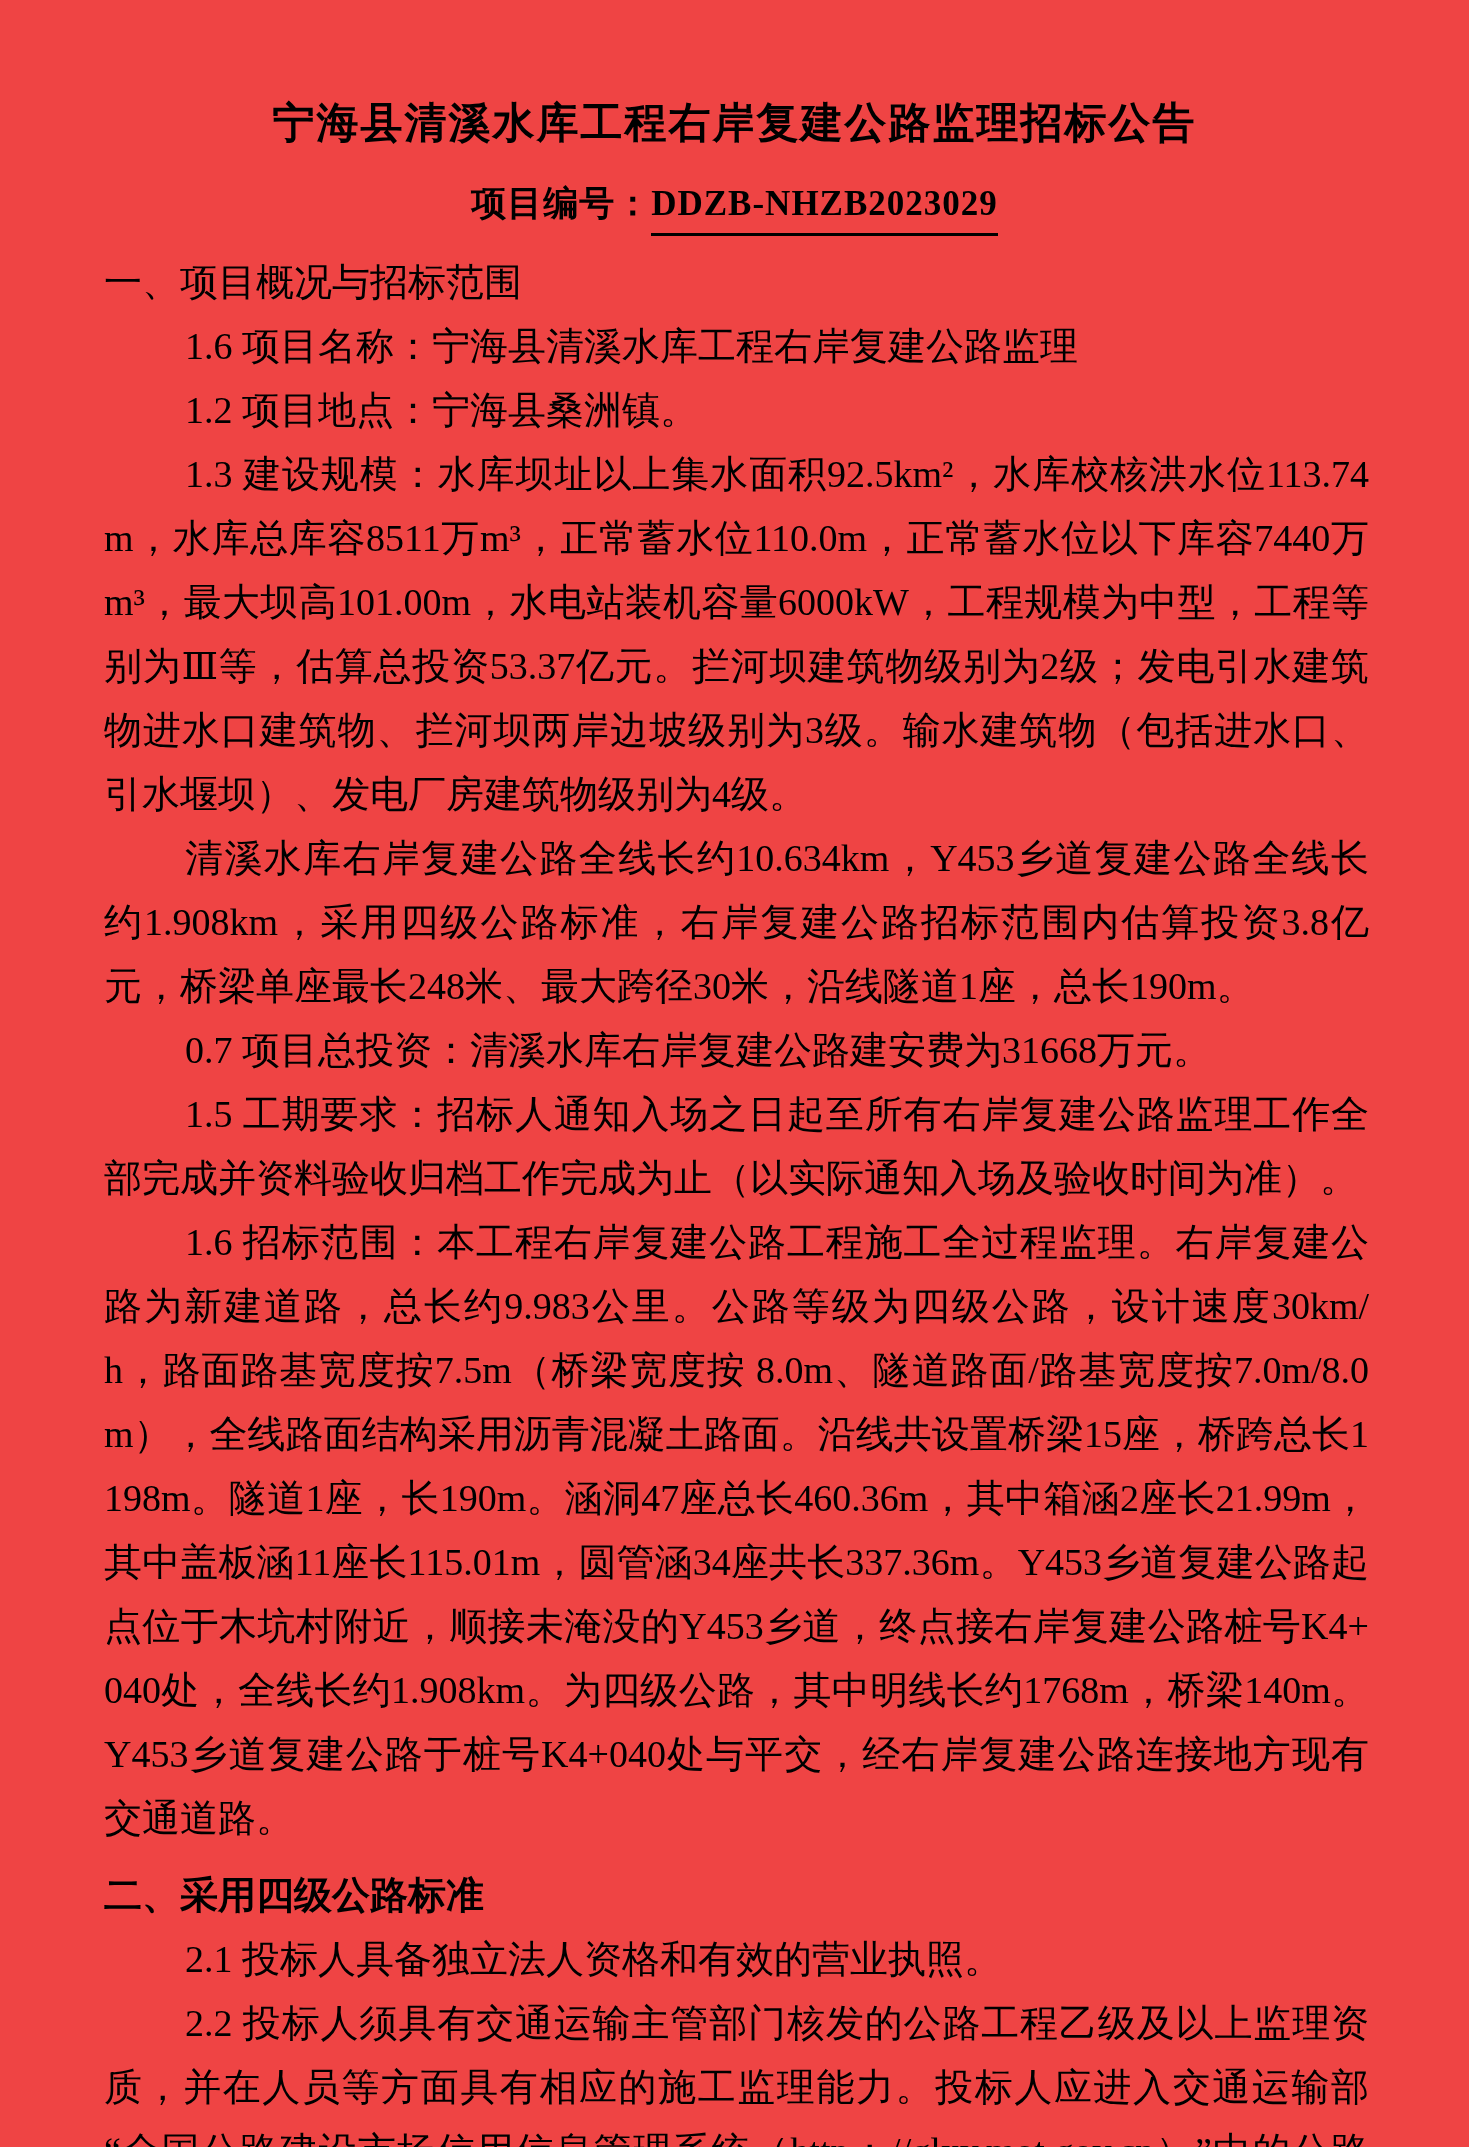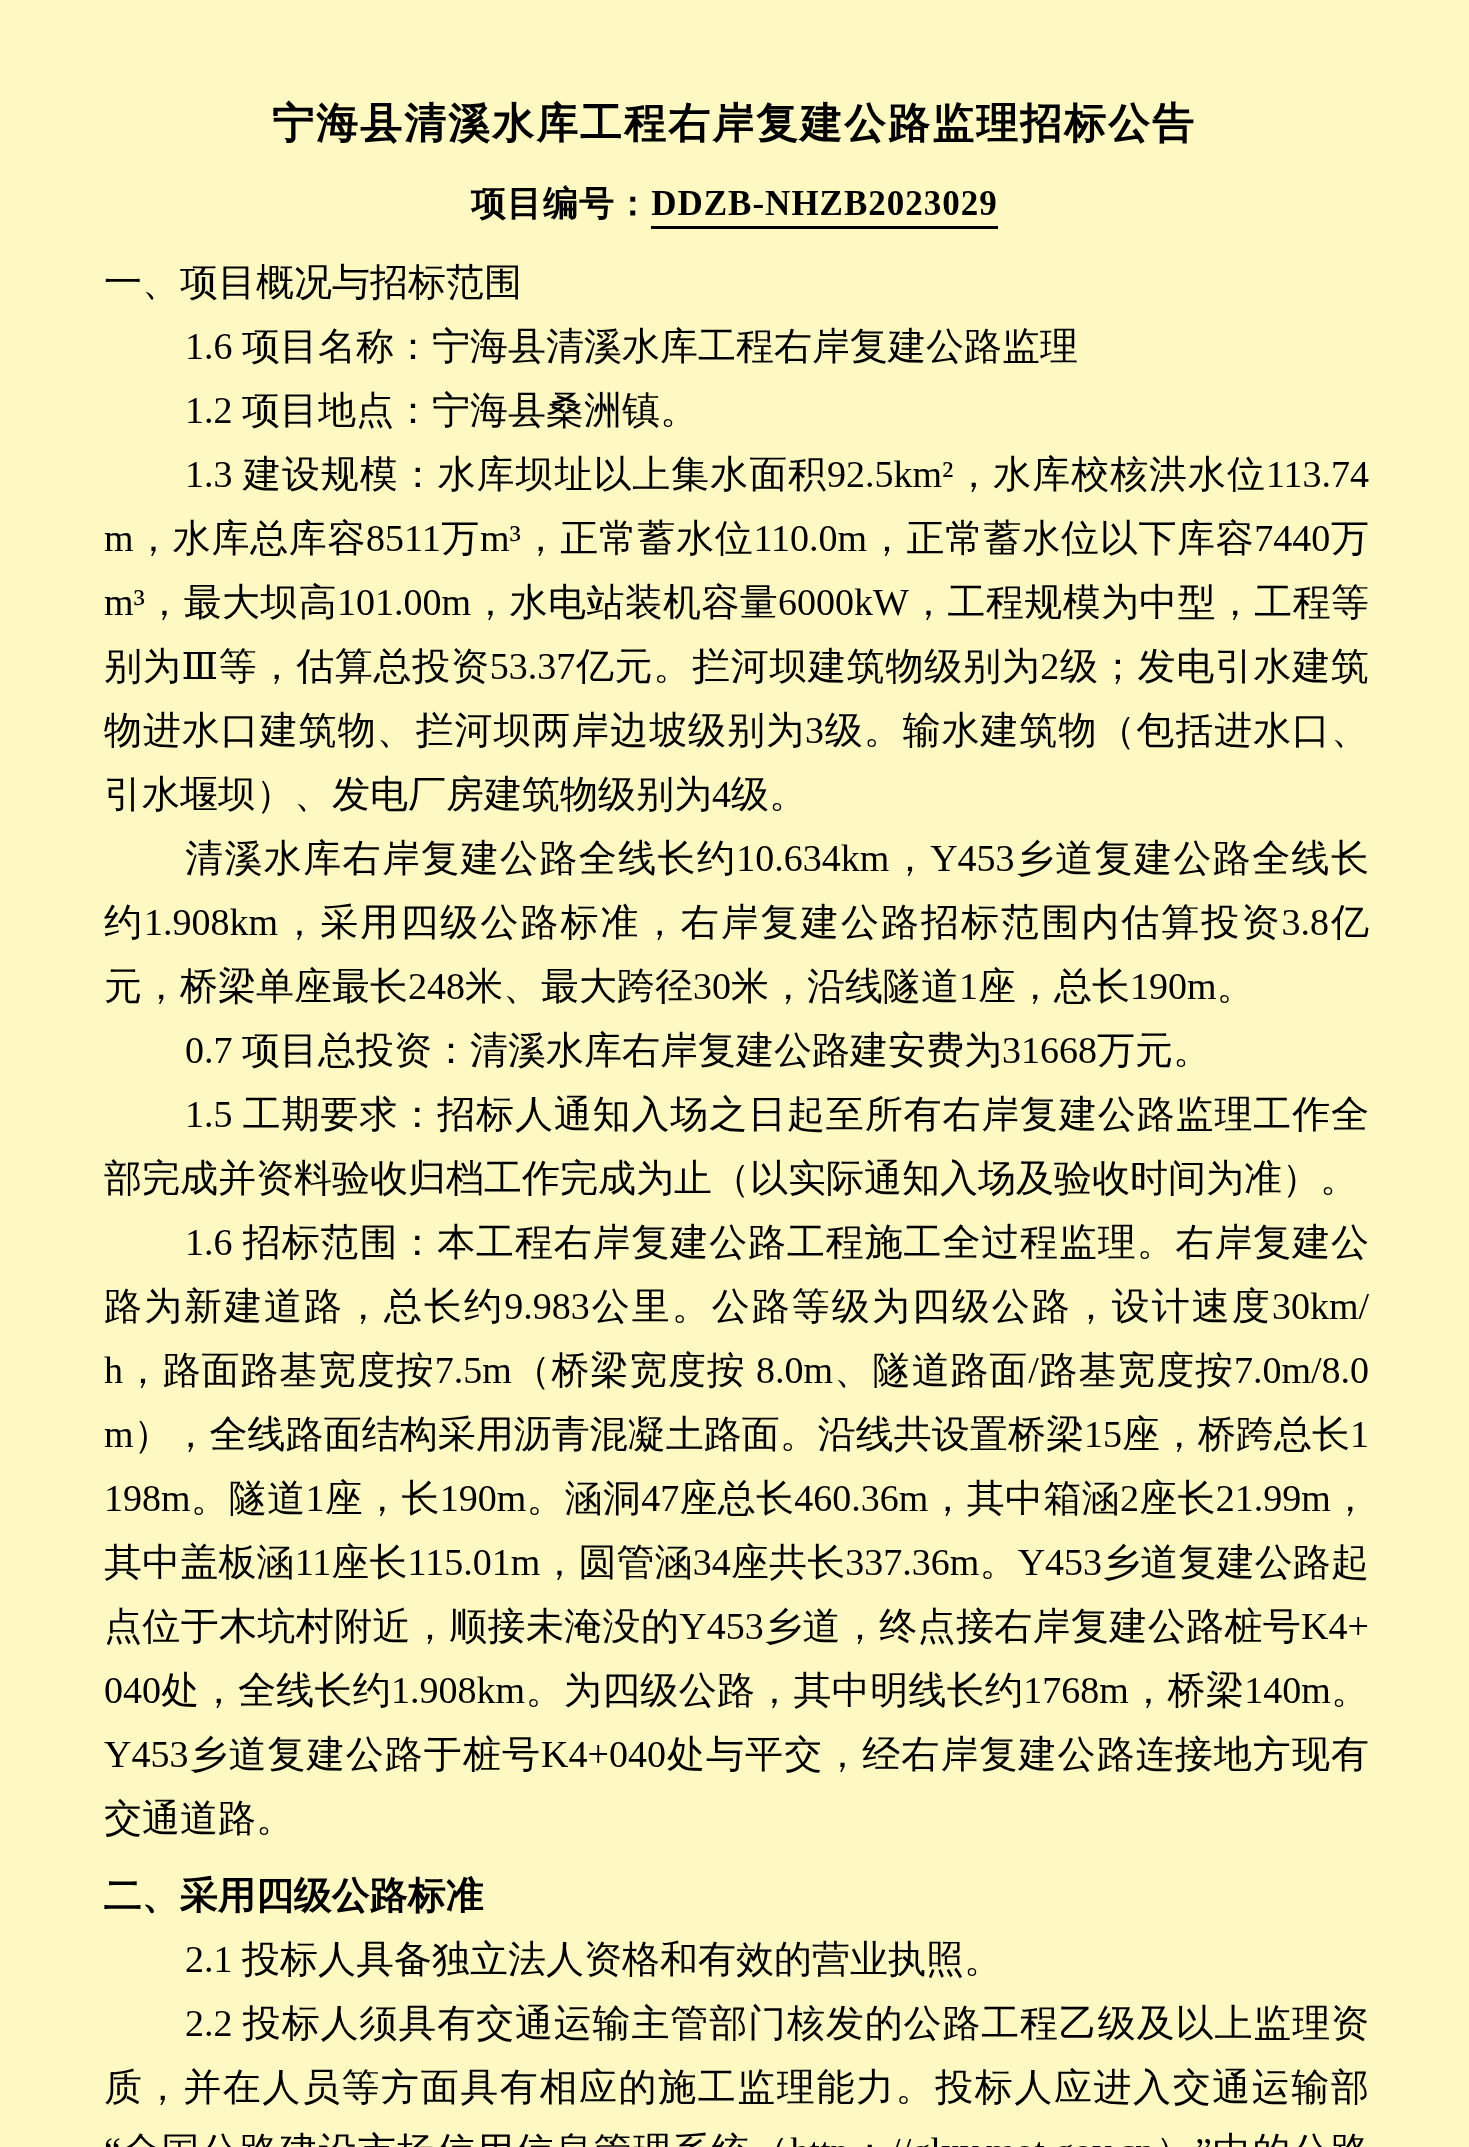--- a/index.html
+++ b/index.html
@@ -5,21 +5,21 @@
   html, body {
     margin: 0;
     padding: 0;
     background: #ffffff;
   }
   .page {
     position: relative;
     width: 1469px;
     height: 2147px;
     margin: 0 auto;
-    background: #fef9c3;
+    background: #ef4444;
     color: #000000;
     font-family: "Liberation Serif", "DejaVu Serif", serif;
     overflow: hidden;
     box-sizing: border-box;
   }
   .doc-title {
     margin: 96px 0 0 0;
     text-align: center;
     font-size: 42px;
     font-weight: 700;
@@ -30,21 +30,21 @@
   .doc-subtitle {
     margin-top: 30px;
     text-align: center;
     font-size: 35px;
     font-weight: 700;
     line-height: 48px;
     letter-spacing: 1px;
   }
   .underlined {
     border-bottom: 3px solid #000000;
-    padding-bottom: 3px;
+    padding-bottom: 10px;
   }
   .doc-body {
     margin: 22px 100px 0 104px;
   }
   .doc-body p {
     margin: 0;
     font-size: 38px;
     line-height: 64px;
     text-align: justify;
     text-justify: inter-ideograph;

